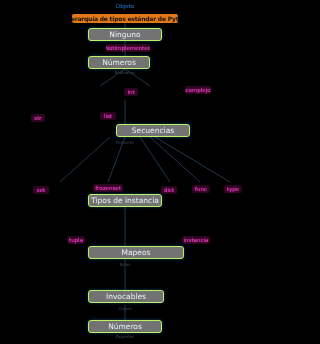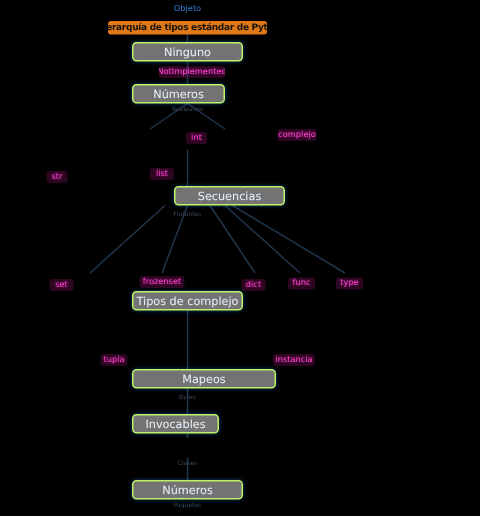--- a/index.html
+++ b/index.html
@@ -93,23 +93,23 @@
       <div class="sub" style="left: 100px; top: 306px; width: 50px;">Clases</div>
       <div class="sub" style="left: 100px; top: 334px; width: 50px;">Paquetes</div>
     </div>
 
   <div class="node banner" style="left:72px;top:14px;width:106px;">La jerarquía de tipos estándar de Python</div>
 
   <div id="category-layer">
       <div class="node cat" style="left: 88px; top: 28px; width: 74px;">Ninguno</div>
       <div class="node cat" style="left: 88px; top: 56px; width: 62px;">Números</div>
       <div class="node cat" style="left: 88px; top: 124px; width: 74px; margin-left: 28px;">Secuencias</div>
-      <div class="node cat" style="left: 88px; top: 194px; width: 74px;">Tipos de complejo</div>
+      <div class="node cat" style="left: 88px; top: 194px; width: 74px;">Tipos de instancia</div>
       <div class="node cat" style="left: 88px; top: 246px; width: 96px;">Mapeos</div>
-      <div class="node cat" style="left: 88px; top: 276px; width: 58px;">Invocables</div>
+      <div class="node cat" style="left: 88px; top: 290px; width: 76px;">Invocables</div>
       <div class="node cat" style="left: 88px; top: 320px; width: 74px;">Números</div>
     </div>
   <div id="leaf-layer">
       <div class="node leaf" style="left: 106px; top: 44px; width: 44px;">NotImplemented</div>
       <div class="node leaf" style="left: 124px; top: 88px; width: 14px;">int</div>
       <div class="node leaf" style="left: 185px; top: 86px; width: 26px;">complejo</div>
       <div class="node leaf" style="left: 31px; top: 114px; width: 14px;">str</div>
       <div class="node leaf" style="left: 100px; top: 112px; width: 16px;">list</div>
       <div class="node leaf" style="left: 33px; top: 186px; width: 16px;">set</div>
       <div class="node leaf" style="left: 93px; top: 184px; width: 30px;">frozenset</div>

